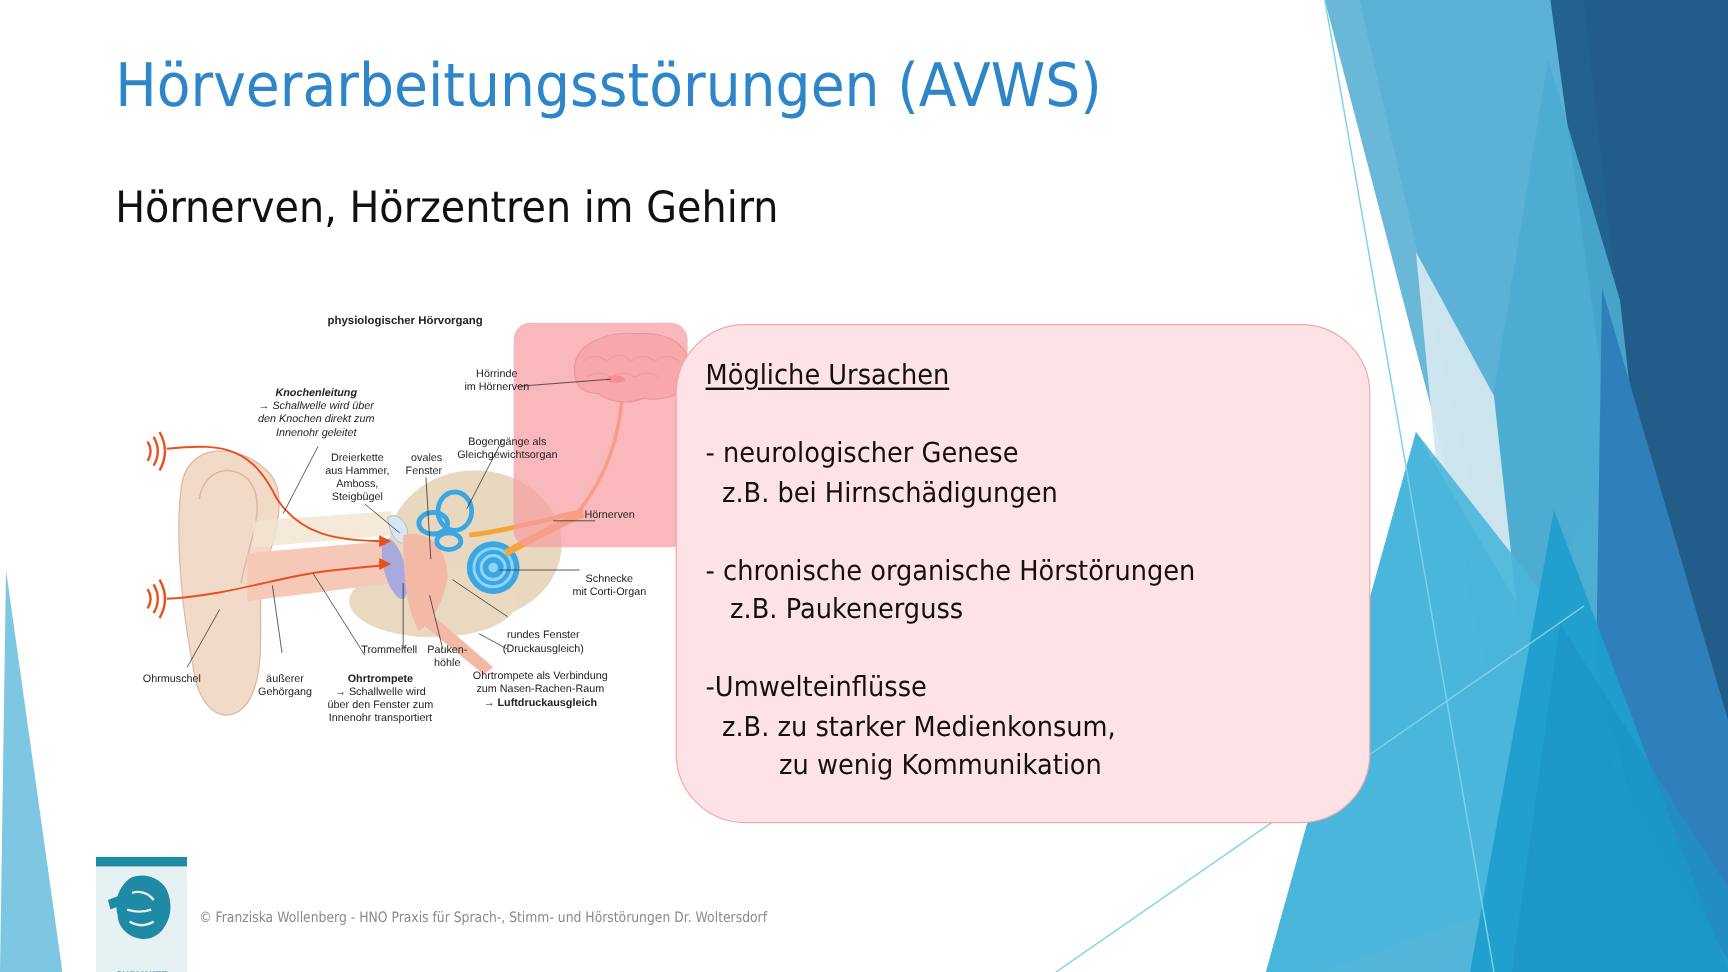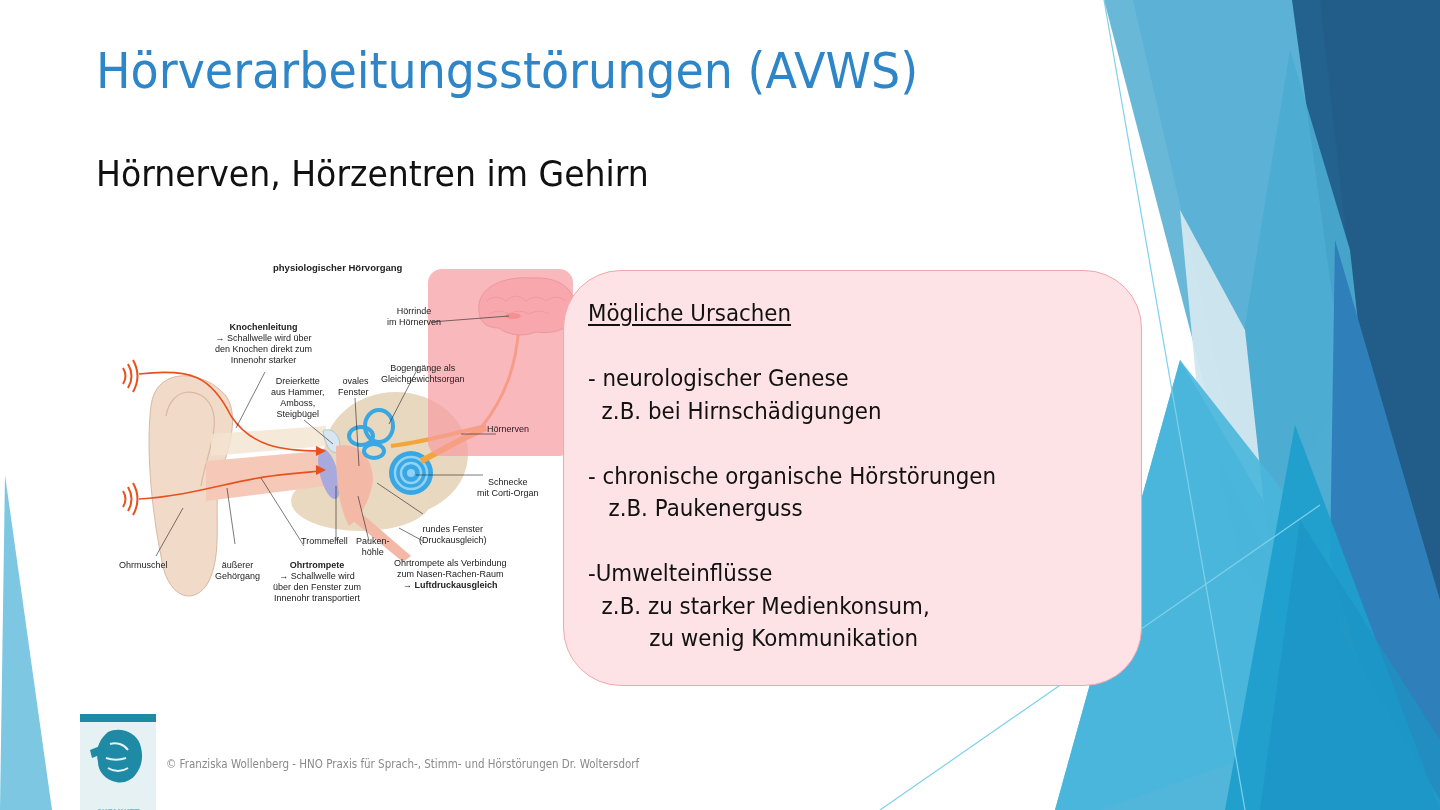--- a/index.html
+++ b/index.html
@@ -149,25 +149,25 @@
       <line x1="247" y1="240" x2="258" y2="285"></line>
       <line x1="288" y1="272" x2="312" y2="285"></line>
       <line x1="150" y1="222" x2="193" y2="290"></line>
       <line x1="116" y1="232" x2="124" y2="288"></line>
       <line x1="72" y1="252" x2="45" y2="300"></line>
     </g>
   </svg>
 
   <div class="dlabel dtitle" style="left:162px; top:6px;">physiologischer Hörvorgang</div>
 
-  <div class="dlabel" style="left:104px; top:66px;">
+  <div class="dlabel" style="left:104px; top:66px;font-style:italic;">
     <div><b>Knochenleitung</b></div>
     <div>→ Schallwelle wird über</div>
     <div>den Knochen direkt zum</div>
-    <div>Innenohr starker</div>
+    <div>Innenohr geleitet</div>
   </div>
 
   <div class="dlabel" style="left:276px; top:50px;">
     <div>Hörrinde</div>
     <div>im Hörnerven</div>
   </div>
 
   <div class="dlabel" style="left:270px; top:107px;">
     <div>Bogengänge als</div>
     <div>Gleichgewichtsorgan</div>

